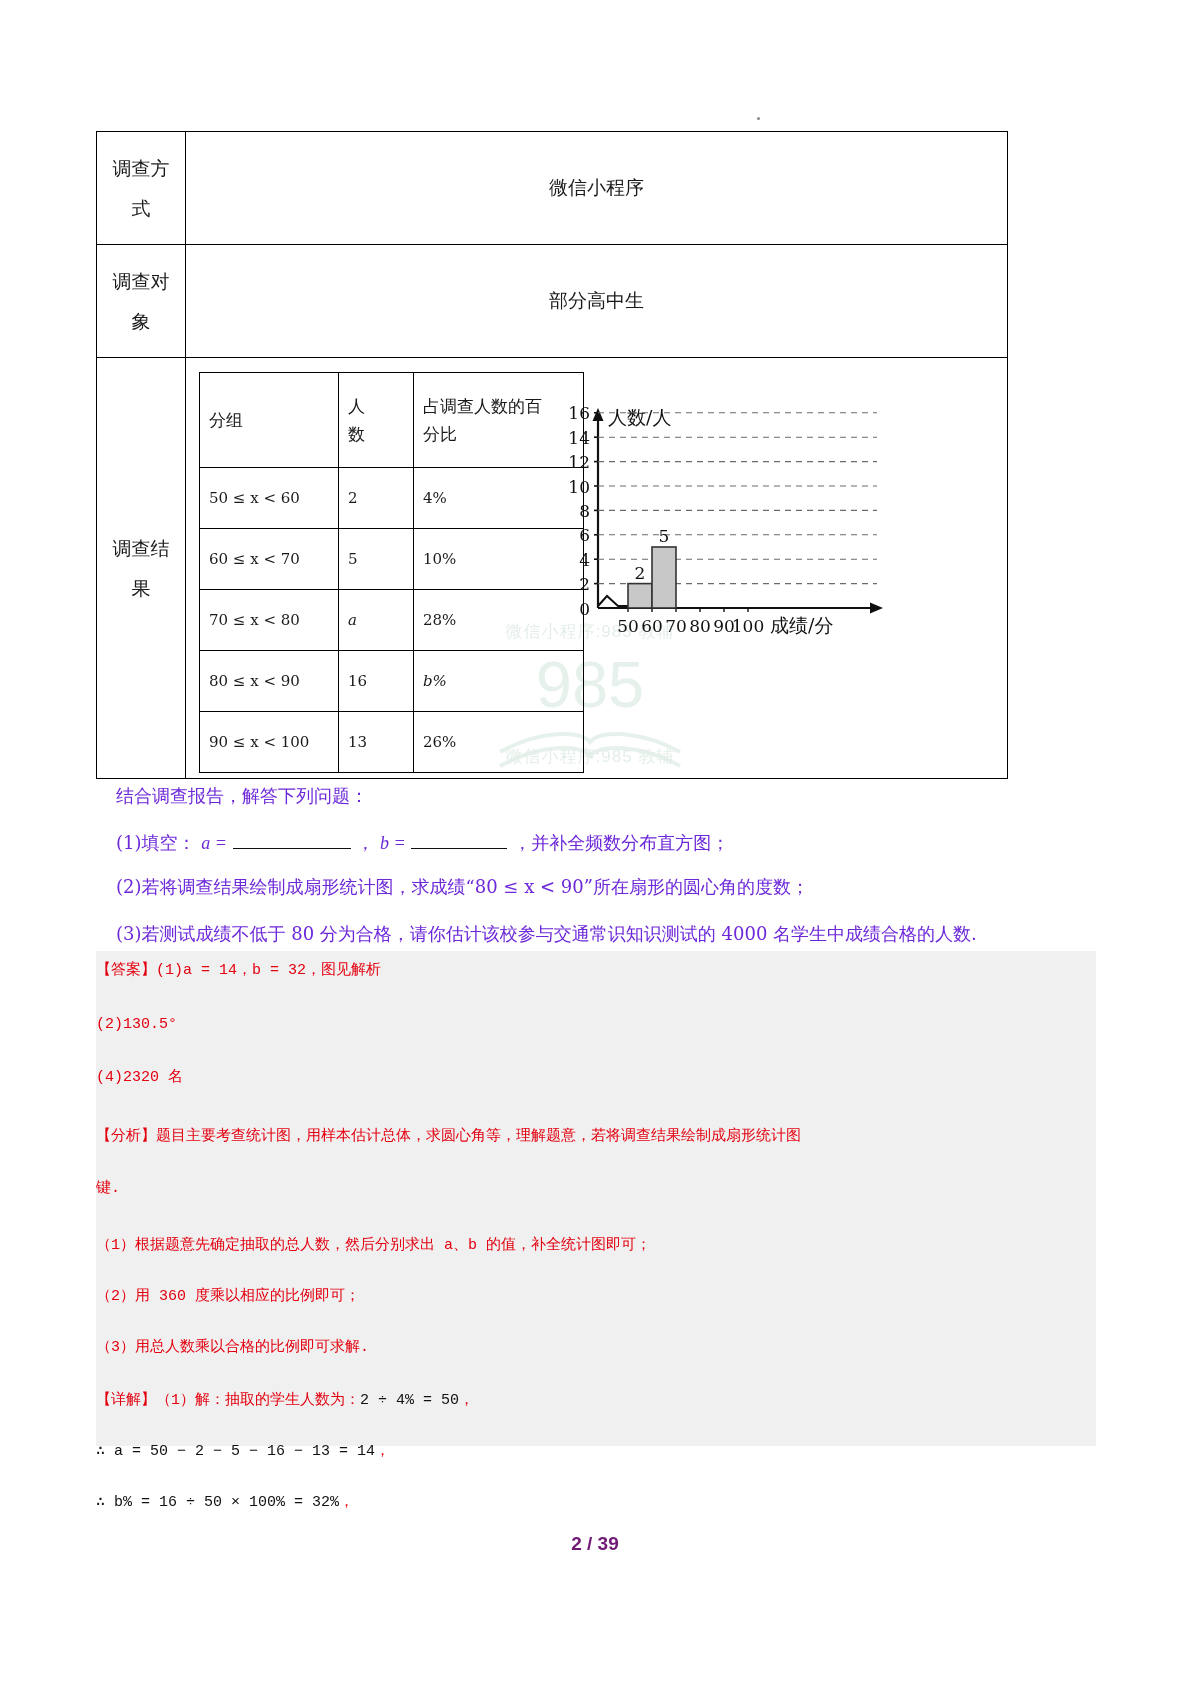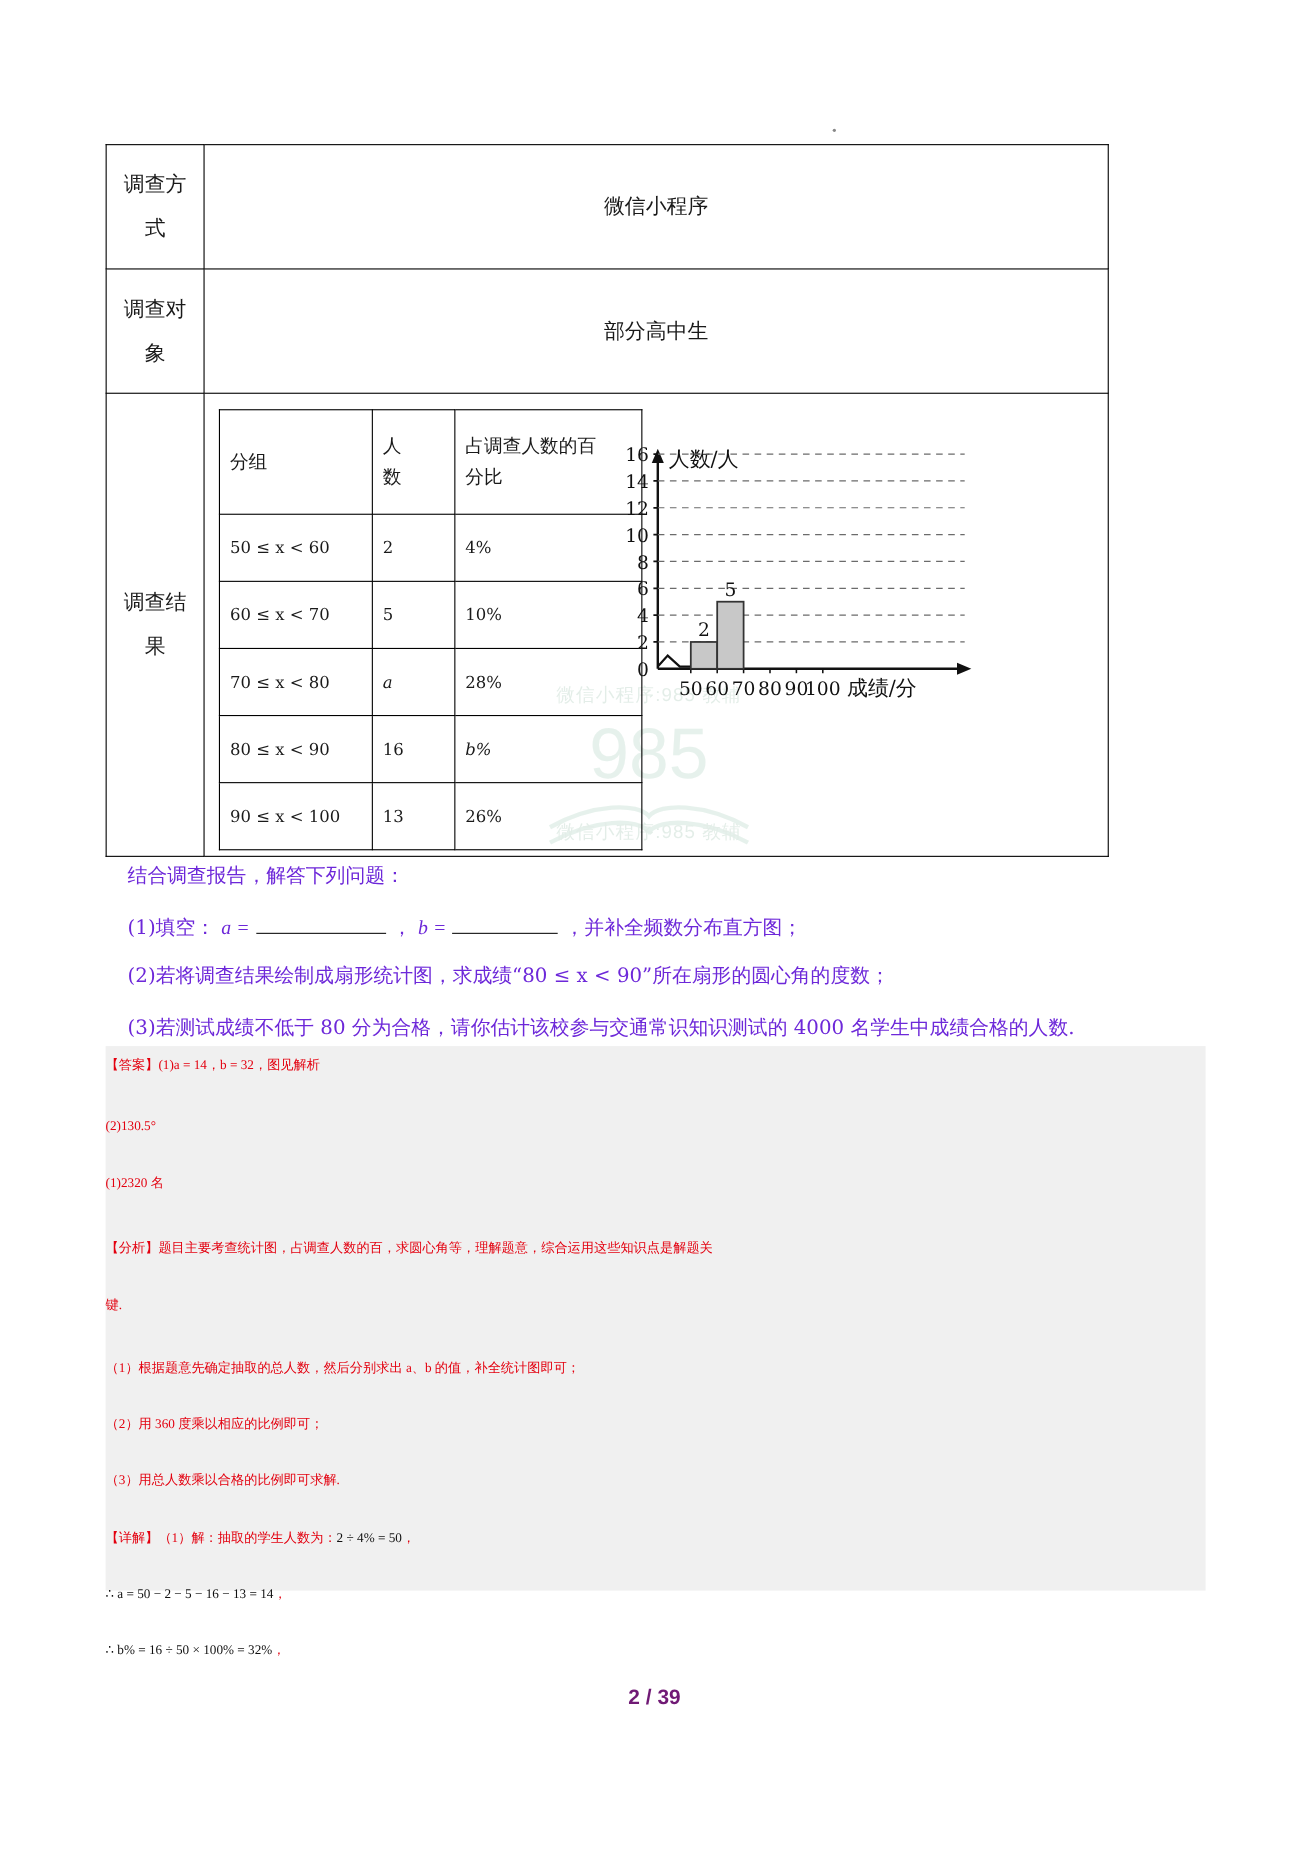--- a/index.html
+++ b/index.html
@@ -164,22 +164,22 @@
     top: 951px;
     width: 1000px;
     height: 495px;
     background: #f0f0f0;
     z-index: 1;
   }
   .atext {
     position: absolute;
     left: 96px;
     width: 1010px;
-    font-size: 12px;
-    font-family: Liberation Serif, serif;
+    font-size: 15px;
+    font-family: Liberation Mono, monospace;
     color: #e3000f;
     z-index: 2;
     white-space: nowrap;
   }
   .atext .blk { color: #111; }
 
   
   .footer {
     position: absolute;
     left: 0;
@@ -357,24 +357,24 @@
 
   <div class="qtext" style="top:875px">(2)若将调查结果绘制成扇形统计图，求成绩“80 ≤ x &lt; 90”所在扇形的圆心角的度数；</div>
   <div class="qtext" style="top:922px">(3)若测试成绩不低于 80 分为合格，请你估计该校参与交通常识知识测试的 4000 名学生中成绩合格的人数.</div>
 
   <div class="answer-block"></div>
 
   <div class="atext" style="top:960px">
     <span>【答案】</span><span>(1)a = 14，b = 32，图见解析</span>
   </div>
   <div class="atext" style="top:1016px">(2)130.5°</div>
-  <div class="atext" style="top:1067px">(1)2320 名</div>
+  <div class="atext" style="top:1067px">(4)2320 名</div>
 
   <div class="atext" style="top:1126px">
-    <span>【分析】</span><span>题目主要考查统计图，占调查人数的百，求圆心角等，理解题意，综合运用这些知识点是解题关</span>
+    <span>【分析】</span><span>题目主要考查统计图，用样本估计总体，求圆心角等，理解题意，若将调查结果绘制成扇形统计图</span>
   </div>
   <div class="atext" style="top:1178px">键.</div>
 
   <div class="atext" style="top:1235px">（1）根据题意先确定抽取的总人数，然后分别求出 a、b 的值，补全统计图即可；</div>
   <div class="atext" style="top:1286px">（2）用 360 度乘以相应的比例即可；</div>
   <div class="atext" style="top:1337px">（3）用总人数乘以合格的比例即可求解.</div>
 
   <div class="atext" style="top:1390px">
     <span>【详解】</span><span>（1）解：抽取的学生人数为：</span><span class="blk">2 ÷ 4% = 50</span><span>，</span>
   </div>

